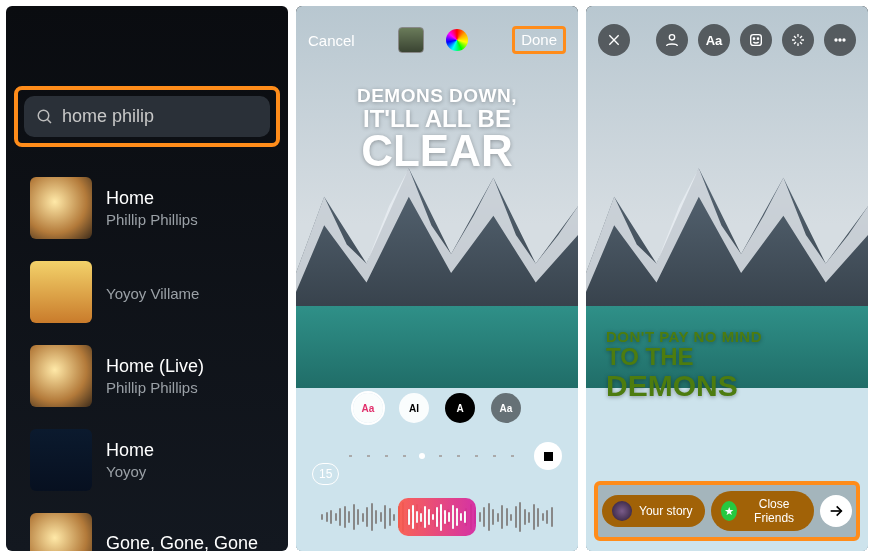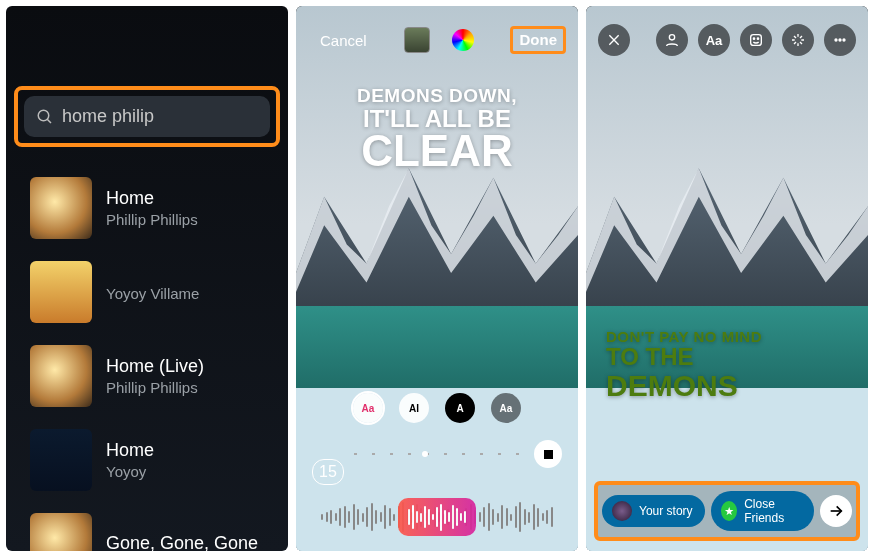--- a/index.html
+++ b/index.html
@@ -71,36 +71,36 @@
   .water {
     position: absolute; left: 0; right: 0; top: 55%; height: 16%;
     background: linear-gradient(#2f9088, #1f6b66);
   }
   .ice {
     position: absolute; left: 0; right: 0; top: 70%; bottom: 0;
     background: #cde3ec;
   }
   
   .s2-top {
-    position: absolute; top: 20px; left: 12px; right: 0;
+    position: absolute; top: 20px; left: 0; right: 0;
     display: flex; align-items: center; justify-content: space-between;
     padding: 0 12px;
   }
   .cancel { font-size: 15px; color: #fff; }
   .s2-center-icons { display: flex; align-items: center; gap: 22px; }
   .mini-thumb { width: 26px; height: 26px; border-radius: 4px; background: linear-gradient(#6a7b5a,#3a4432); border: 1px solid #888; }
   .color-wheel {
     width: 22px; height: 22px; border-radius: 50%;
     background: conic-gradient(red,orange,yellow,lime,cyan,blue,magenta,red);
   }
   .done-box {
     border: 3px solid #ff8c1a; border-radius: 4px;
     padding: 2px 6px;
   }
-  .done { font-size: 15px; font-weight: 700; }
+  .done { font-size: 15px; font-weight: 400; }
   .lyrics2 {
     position: absolute; top: 80px; left: 0; right: 0;
     text-align: center; color: #fff;
     font-weight: 800; line-height: 1.0;
     text-shadow: 0 1px 4px rgba(0,0,0,.3);
   }
   .lyrics2 .l1 { font-size: 19px; letter-spacing: .5px; }
   .lyrics2 .l2 { font-size: 24px; margin-top: 2px; }
   .lyrics2 .l3 { font-size: 44px; font-weight: 900; margin-top: -2px; }
   .style-pills {
@@ -115,21 +115,21 @@
   }
   .pill.selected { outline: 2px solid #fff; color: #e1306c; }
   .pill.dark { background: #000; color: #fff; }
   .trimmer-row {
     position: absolute; left: 0; right: 0; bottom: 66px;
     display: flex; align-items: center; justify-content: space-between;
     padding: 0 16px;
   }
   .chip15 {
     border: 1.5px solid #fff; border-radius: 12px;
-    font-size: 16px; padding: 3px 6px; margin-top: 36px;
+    font-size: 12px; padding: 3px 6px; margin-top: 36px;
   }
   .dots-line { flex: 1; height: 2px; margin: 0 10px; position: relative; }
   .dots-line::before {
     content: ""; position: absolute; inset: 0;
     background: repeating-linear-gradient(90deg, #aaa 0 3px, transparent 3px 18px);
   }
   .dots-line::after{
     content:""; position:absolute; left:40%; top:-2px; width:6px; height:6px; border-radius:50%; background:#fff;
   }
   .stop-btn {
@@ -179,23 +179,23 @@
   .lyrics3 .m2 { font-size: 24px; }
   .lyrics3 .m3 { font-size: 30px; font-weight: 900;}
   .share-row {
     position: absolute; left: 8px; right: 8px; bottom: 10px;
     border: 4px solid #ff8c1a; border-radius: 6px;
     padding: 6px 4px;
     display: flex; align-items: center; gap: 6px;
     background: rgba(0,0,0,.2);
   }
   .share-chip {
-    flex: 1; background: #0369a1; border-radius: 20px;
+    flex: 1; background: #a16207; border-radius: 20px;
     display: flex; align-items: center; gap: 7px;
-    padding: 6px 10px; font-size: 12px; color: #fff;
+    padding: 6px 10px; font-size: 12px; color: #fff; text-align: center;
   }
   .dot-avatar { width: 20px; height: 20px; border-radius: 50%; background: radial-gradient(#7a5c8a,#2a1a33); }
   .dot-green { width: 20px; height: 20px; border-radius: 50%; background: #26c940; display: flex; align-items:center; justify-content:center; color:#fff; font-size:11px;}
   .send-arrow {
     width: 32px; height: 32px; border-radius: 50%;
     background: #fff; display: flex; align-items: center; justify-content: center;
   }
   .send-arrow svg { width: 16px; height: 16px; stroke: #000; fill: none; stroke-width: 2.5;}
 </style>
 </head>

